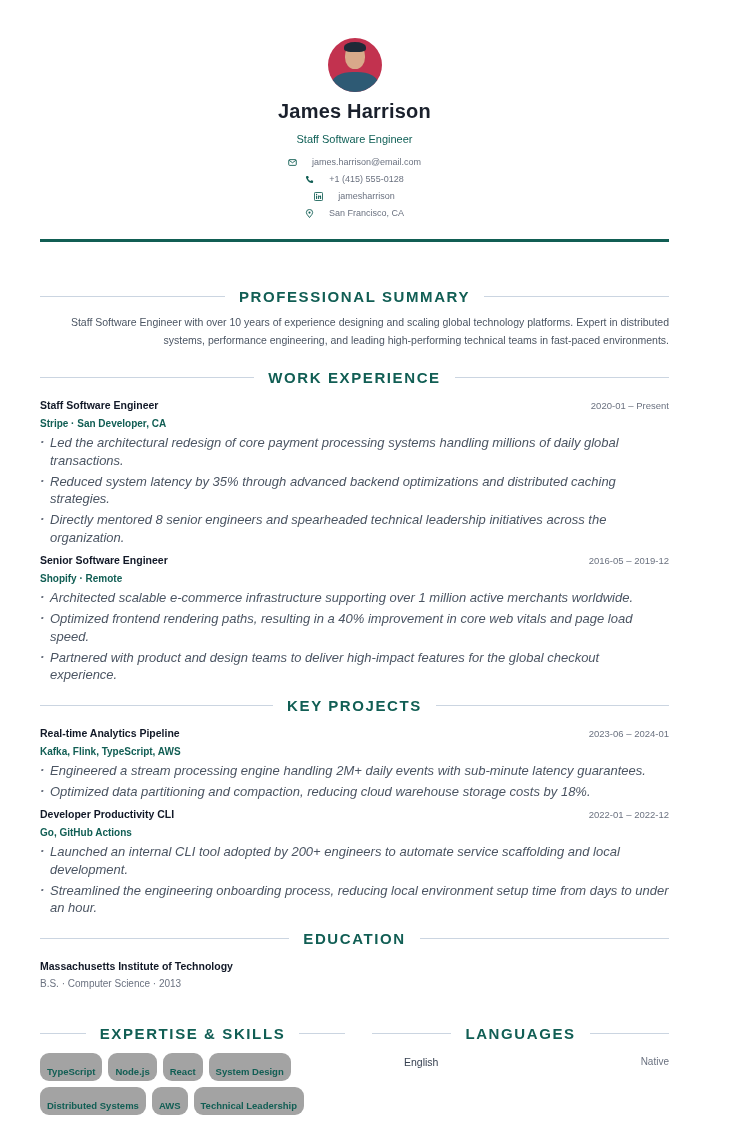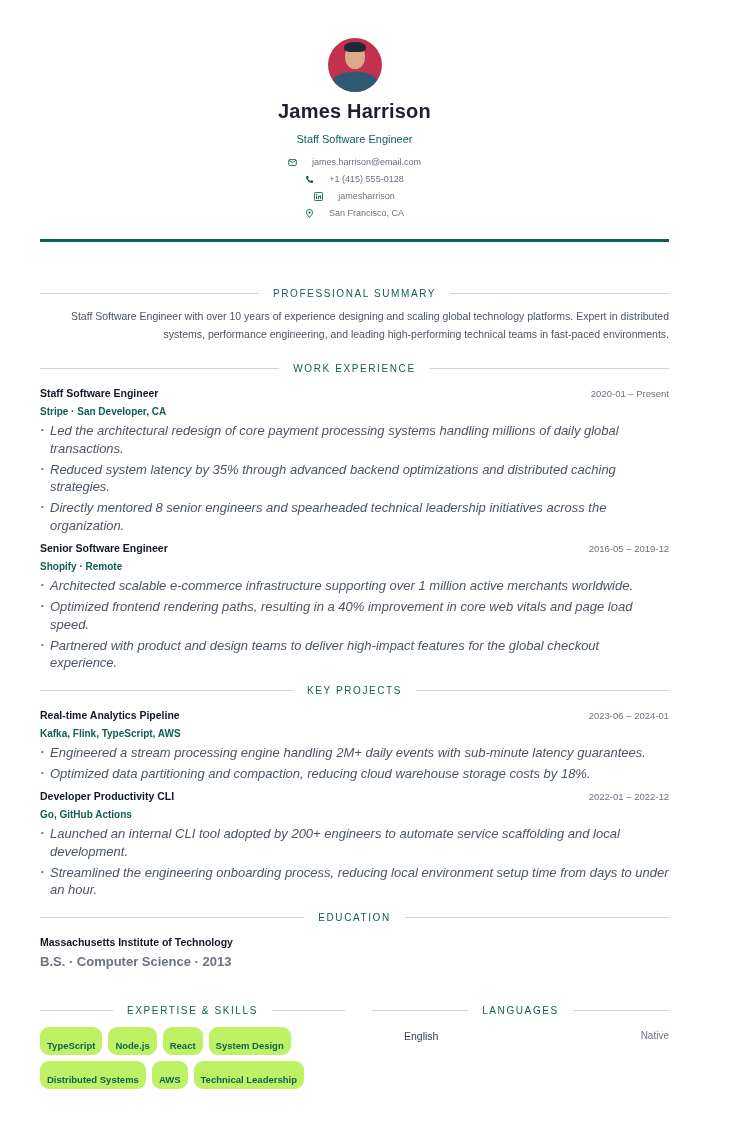--- a/index.html
+++ b/index.html
@@ -14,40 +14,40 @@
   .avatar .shirt { position: absolute; width: 46px; height: 24px; border-radius: 45% 45% 0 0; background: #2e5a74; left: 4px; top: 34px; }
   .name { font-size: 20px; font-weight: bold; color: #1a202c; margin-top: 8px; letter-spacing: 0.2px; }
   .title { font-size: 11px; color: #0f5f56; margin-top: 10px; }
   .contacts { margin-top: 9px; }
   .contact { font-size: 9px; color: #6b7280; height: 17px; line-height: 17px; display: flex; justify-content: center; align-items: center; gap: 15px; }
   .contact svg { width: 9px; height: 9px; }
   .rule { height: 3px; background: #115e54; margin-top: 17px; }
 
   .section-head { display: flex; align-items: center; gap: 14px; }
   .section-head .line { flex: 1; height: 1px; background: #cbd5e1; }
-  .section-head .label { font-size: 10px; font-weight: normal; letter-spacing: 1.6px; color: #115e54; }
+  .section-head .label { font-size: 15px; font-weight: bold; letter-spacing: 1.6px; color: #115e54; }
 
   .summary { font-size: 10.5px; line-height: 18px; color: #4b5563; margin-top: 8px; text-align: right; }
 
   .entry-top { display: flex; justify-content: space-between; align-items: baseline; }
   .entry-title { font-size: 10.5px; font-weight: bold; color: #111827; }
   .entry-date { font-size: 9.5px; color: #6b7280; }
   .entry-sub { font-size: 10px; font-weight: bold; color: #115e54; margin-top: 7px; }
   .bullets { list-style: none; margin-top: 5px; }
   .bullets li { position: relative; padding-left: 10px; font-size: 13px; line-height: 17.5px; color: #4b5563; margin-bottom: 3.5px; font-style: italic; }
   .bullets li::before { content: "·"; position: absolute; left: 0; top: -1px; color: #6b7280; font-weight: bold; }
 
   .edu-school { font-size: 10.5px; font-weight: bold; color: #111827; }
-  .edu-detail { font-size: 13px; color: #6b7280; margin-top: 6px; font-weight: bold; }
+  .edu-detail { font-size: 10px; color: #6b7280; margin-top: 6px; }
 
   .two-col { display: flex; gap: 27px; }
   .col-left { width: 305px; }
   .col-right { flex: 1; }
   .tags { display: flex; flex-wrap: wrap; gap: 6px 6px; margin-top: 11px; }
-  .tag { background: #bef264; color: #115e54; font-size: 9.5px; font-weight: bold; padding: 13px 7px 4px; border-radius: 9px; line-height: 11px; }
+  .tag { background: #a3a3a3; color: #115e54; font-size: 9.5px; font-weight: bold; padding: 13px 7px 4px; border-radius: 9px; line-height: 11px; }
   .lang-row { display: flex; justify-content: space-between; margin-top: 14px; font-size: 10.5px; }
   .lang-name { color: #374151; padding-left: 32px; }
   .lang-level { color: #6b7280; font-size: 10px; }
 </style>
 </head>
 <body>
 
 <div class="page">
 
   <div class="header">

